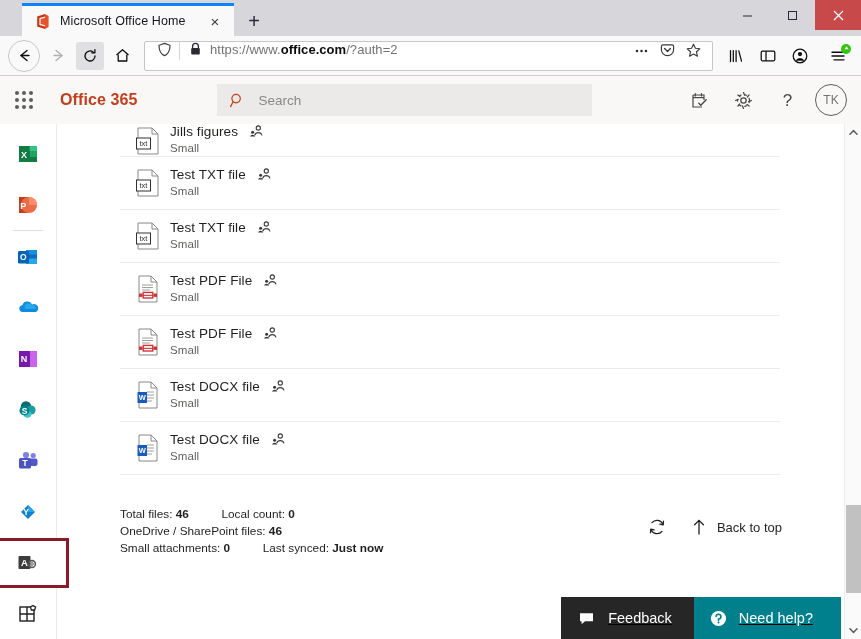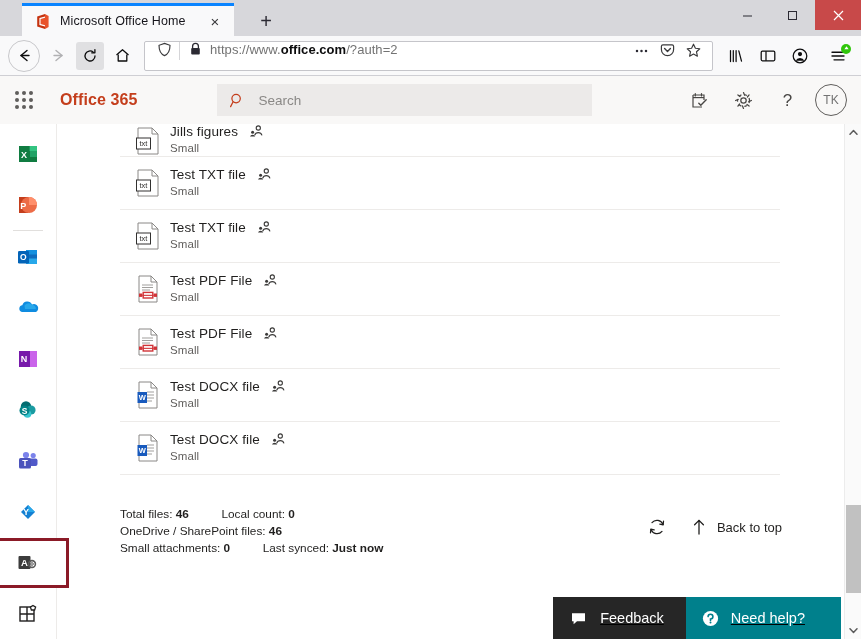--- a/index.html
+++ b/index.html
@@ -9,21 +9,21 @@
     font-family: "Liberation Sans", sans-serif;
     background: #ffffff;
   }
 
   
   .browser { width: 861px; height: 639px; display: flex; flex-direction: column;
              background: #f9f9fa; position: relative; }
 
   .titlebar { height: 36px; background: #d7d7db; display: flex; align-items: flex-end;
               position: relative; flex: 0 0 36px; }
-  .tabstrip { display: flex; align-items: flex-end; height: 36px; padding-left: 22px; gap: 12px; }
+  .tabstrip { display: flex; align-items: flex-end; height: 36px; padding-left: 22px; }
 
   .tab { width: 212px; height: 33px; background: #f9f9fa; border-top: 3px solid #0a84ff;
          display: flex; align-items: center; padding: 0 8px 0 12px; position: relative;
          font-size: 12.5px; color: #0c0c0d; }
   .tab-favicon { width: 17px; height: 17px; flex: 0 0 17px; margin-right: 9px; position: relative; }
   .tab-title { flex: 1; white-space: nowrap; overflow: hidden; text-overflow: ellipsis;
                font-size: 12.5px; color: #15141a; letter-spacing: .1px; }
   .tab-close { width: 22px; height: 22px; flex: 0 0 22px; display:flex; align-items:center;
                justify-content:center; color:#3a3a3c; font-size: 15px; line-height: 1; }
   .newtab { width: 34px; height: 30px; display:flex; align-items:center; justify-content:center;
@@ -118,21 +118,21 @@
   .backtotop { display:flex; align-items:center; margin-left: 20px; color:#201f1e;
                font-size: 13px; }
   .backtotop .arr { margin-right: 11px; display:flex; }
 
   
   .bottombar { position:absolute; right: 20px; bottom: 0; display:flex; height: 42px; z-index: 8; text-decoration: underline; }
   .feedback { background:#262626; color:#fff; display:flex; align-items:center;
               padding: 0 22px 0 18px; font-size: 14.5px; }
   .feedback .ic { margin-right: 12px; display:flex; }
   .needhelp { background:#00808c; color:#fff; display:flex; align-items:center;
-              padding: 0 36px 0 16px; font-size: 14.5px; }
+              padding: 0 28px 0 16px; font-size: 14.5px; }
   .needhelp .ic { margin-right: 12px; display:flex; }
 
   
   .pscroll { position:absolute; right:0; top:48px; bottom:0; width: 17px; background:#fafafa;
              border-left: 1px solid #ececec; z-index: 9; display:flex; flex-direction:column;
              align-items:center; }
   .pscroll .arw { height: 17px; width: 17px; display:flex; align-items:center;
                   justify-content:center; color:#5a5a5a; font-size: 9px; }
   .pscroll .track { flex: 1; width: 17px; position:relative; }
   .pscroll .thumb { position:absolute; left: 1px; width: 15px; background:#c1c1c1; }

